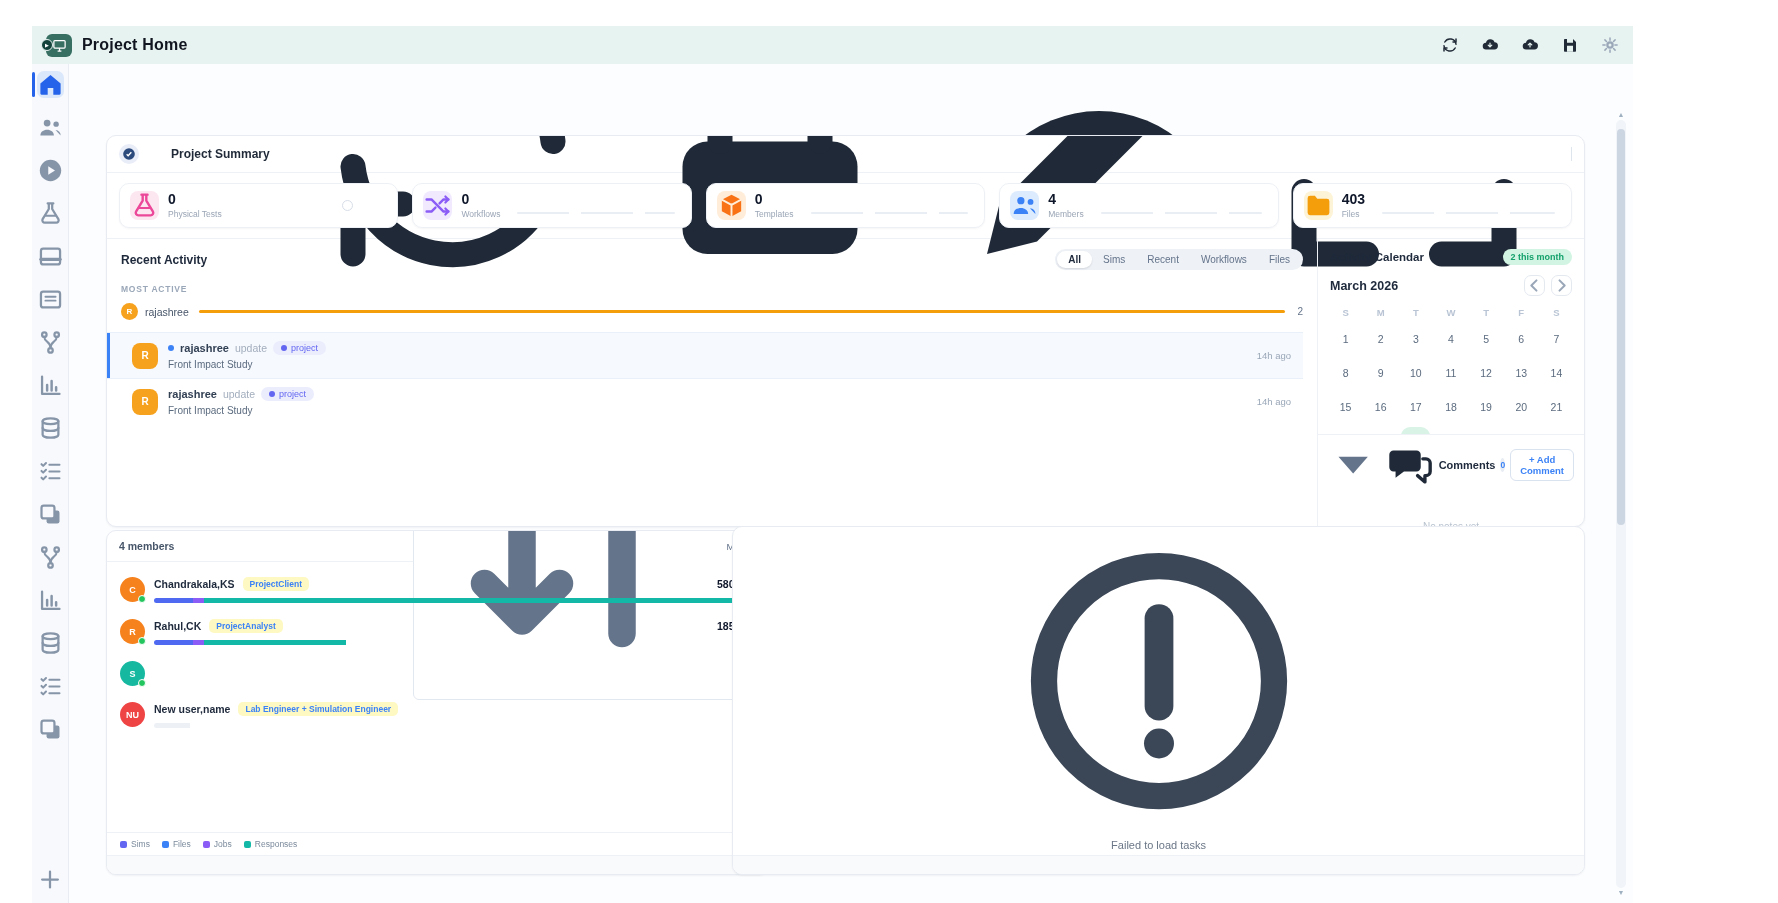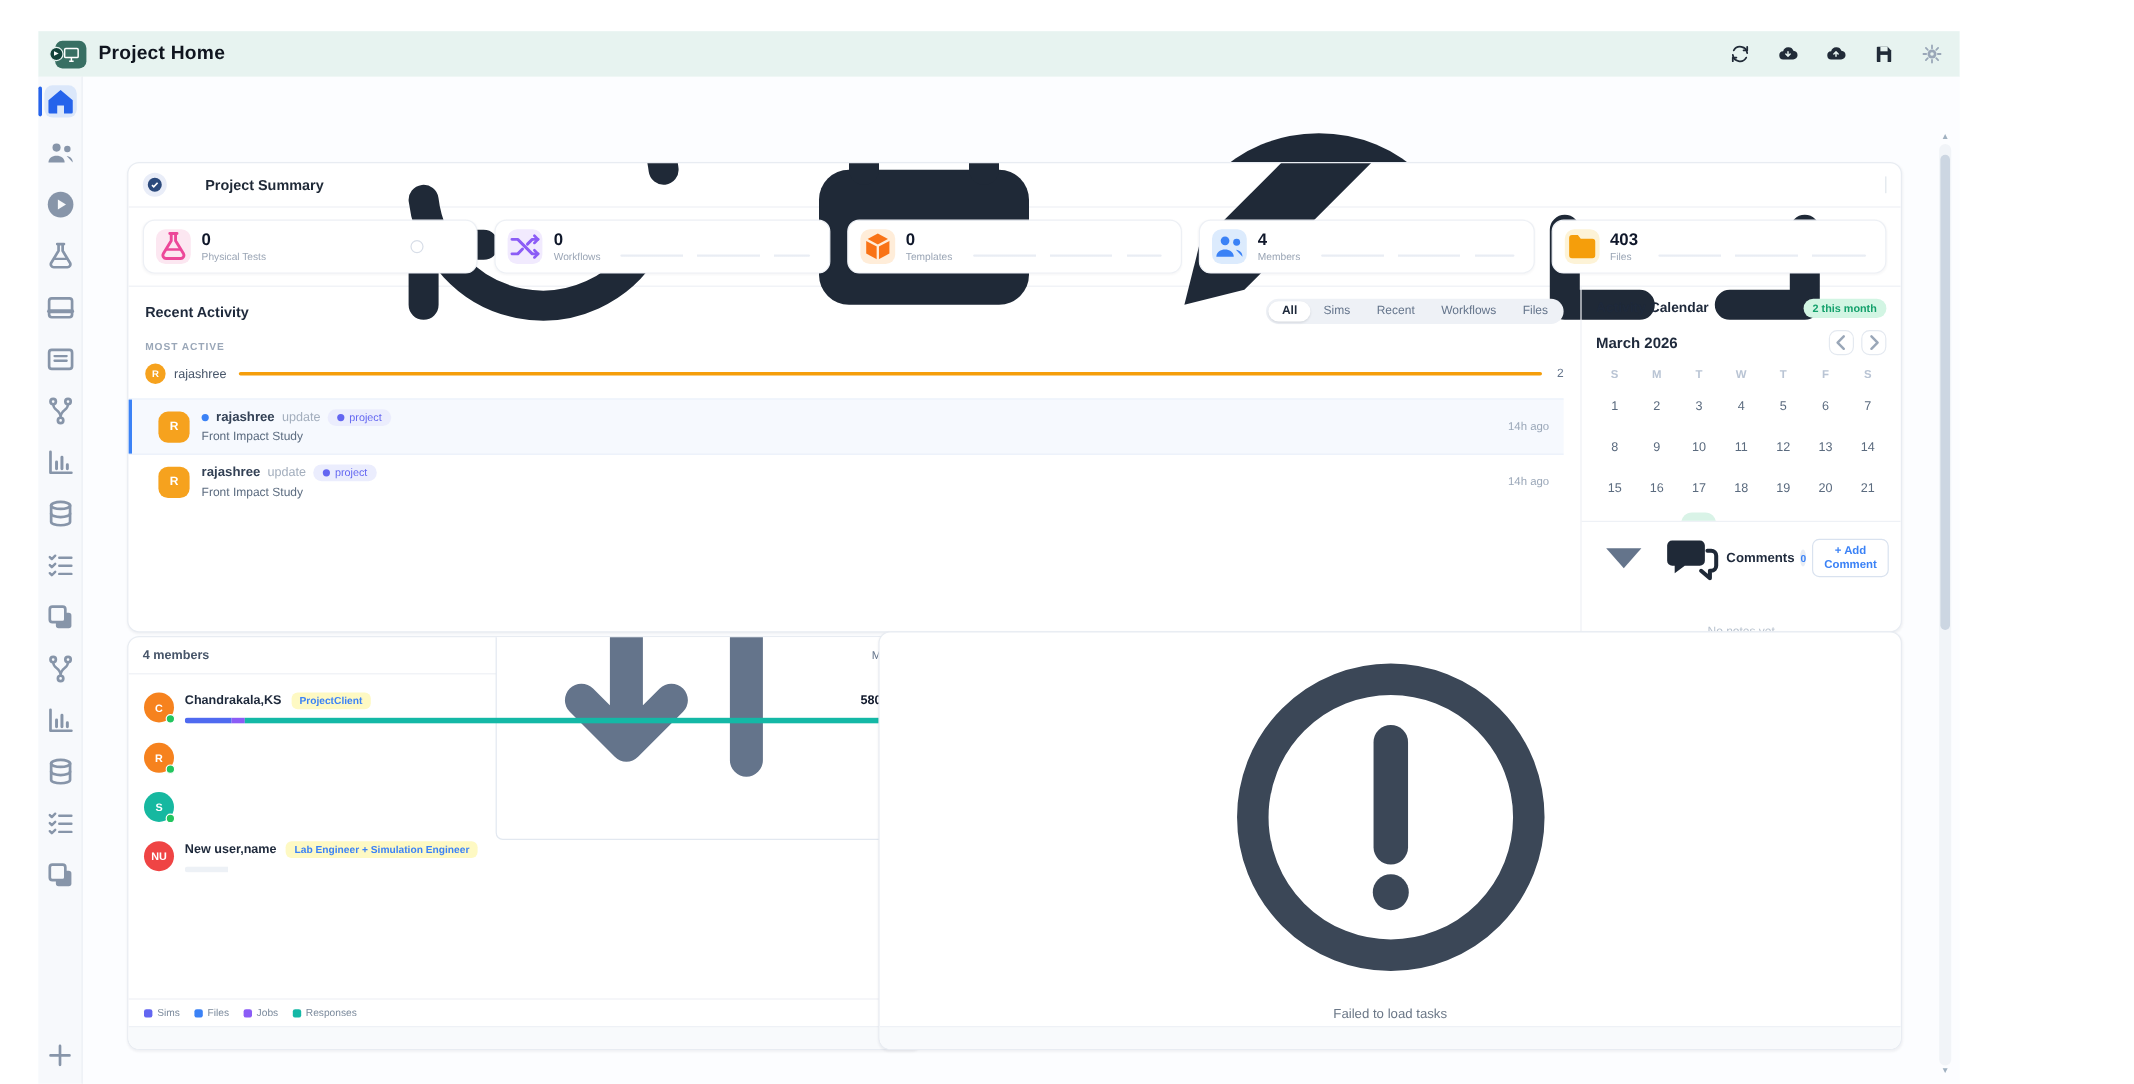--- a/index.html
+++ b/index.html
@@ -709,20 +709,32 @@
                   <span style="width: 1.8%; background: rgb(139, 92, 246);"></span>
                   <span style="width: 91.7%; background: rgb(20, 184, 166);"></span>
                 </span>
             </span>
           </div>
           <div class="m-row">
             <span class="m-av" style="background: rgb(246, 130, 30);">
                 <span>R</span>
                 <i class="on"></i>
               </span>
+            <span class="m-main">
+              <span class="m-line1">
+                <span class="m-name">Rahul,CK</span>
+                <span class="role-badge">ProjectAnalyst</span>
+                <span class="m-val">185,835</span>
+              </span>
+              <span class="m-bar">
+                  <span style="width: 6.5%; background: rgb(79, 106, 240);"></span>
+                  <span style="width: 1.8%; background: rgb(139, 92, 246);"></span>
+                  <span style="width: 23.7%; background: rgb(20, 184, 166);"></span>
+                </span>
+            </span>
           </div>
           <div class="m-row">
             <span class="m-av" style="background: rgb(22, 184, 160);">
                 <span>S</span>
                 <i class="on"></i>
               </span>
           </div>
           <div class="m-row">
             <span class="m-av" style="background: rgb(239, 68, 68);">
                 <span>NU</span>

